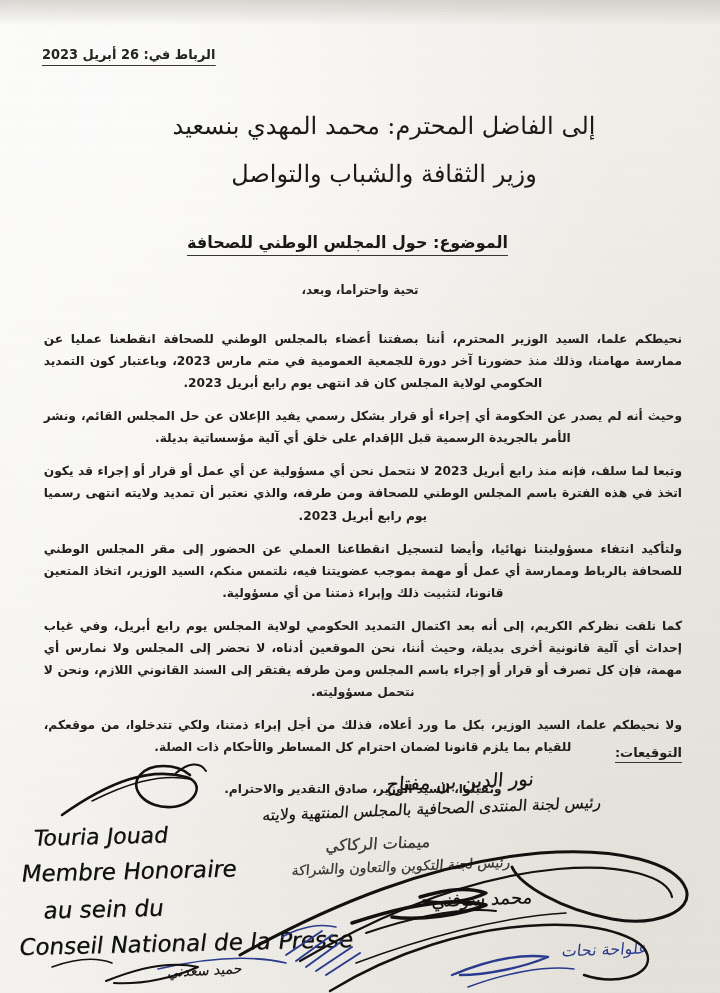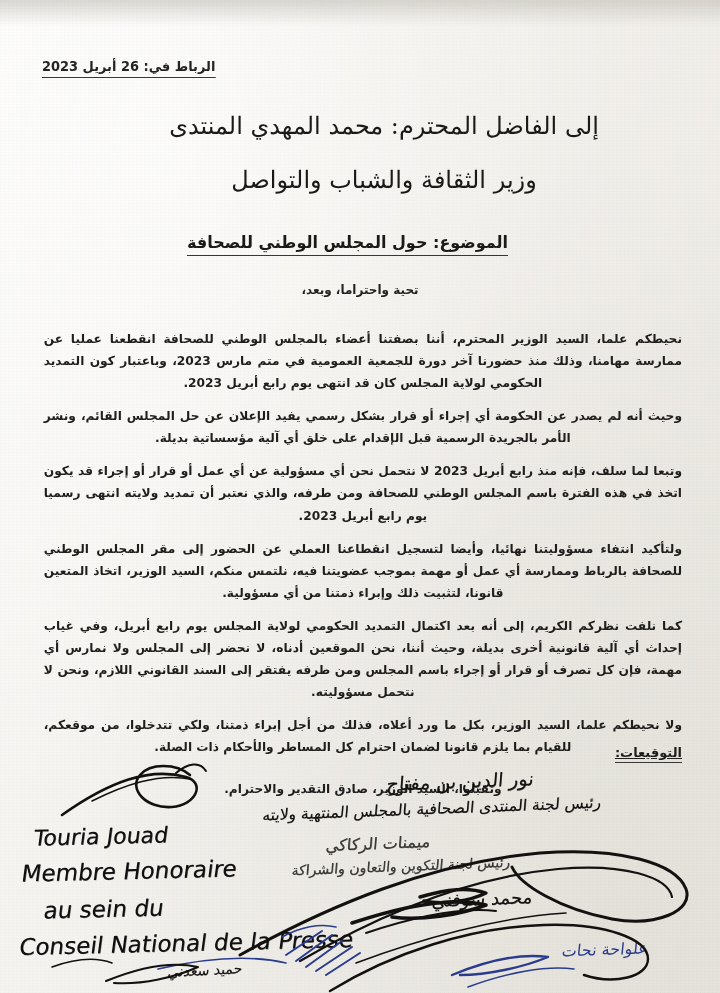--- a/index.html
+++ b/index.html
@@ -39,21 +39,20 @@
     background: linear-gradient(to bottom, rgba(190,186,178,0.55), rgba(190,186,178,0));
     pointer-events: none;
   }
 
   
   .datewrap {
     position: absolute;
     top: 44px;
     left: 42px;
     text-align: right;
-    margin-top: 12px;
   }
   .dateline {
     display: inline-block;
     font-family: "DejaVu Sans", "Liberation Sans", sans-serif;
     font-weight: 700;
     font-size: 13.5px;
     letter-spacing: -0.2px;
     color: #262523;
     padding-bottom: 3px;
     border-bottom: 1.4px solid #3a3936;
@@ -69,21 +68,21 @@
     width: 480px;
     text-align: center;
     font-family: "DejaVu Serif", "Liberation Serif", serif;
     font-size: 24px;
     line-height: 1.52;
     color: #1b1a18;
     font-weight: 500;
   }
   .addressee .line2 {
     display: block;
-    margin-top: 18px;
+    margin-top: 12px;
   }
 
   
   .subjectwrap {
     position: absolute;
     top: 224px;
     right: 52px;
     width: 640px;
     text-align: center;
     margin-top: 9px;
@@ -144,21 +143,20 @@
     top: 742px;
     right: 38px;
   }
   .siglabel {
     display: inline-block;
     font-weight: 700;
     font-size: 13px;
     color: #1f1e1c;
     padding-bottom: 2px;
     border-bottom: 1.4px solid #393835;
-    text-decoration: underline;
   }
 
   
   .hand {
     position: absolute;
     font-family: "DejaVu Sans", "Liberation Sans", sans-serif;
     white-space: nowrap;
     pointer-events: none;
   }
   .hand-ar {
@@ -202,21 +200,21 @@
 
 <div class="page">
 
   <div class="shadow-top"></div>
 
   <div class="datewrap">
     <span class="dateline">الرباط في: 26 أبريل 2023</span>
   </div>
 
   <div class="addressee">
-    <span>إلى الفاضل المحترم: محمد المهدي المنتدى</span>
+    <span>إلى الفاضل المحترم: محمد المهدي بنسعيد</span>
     <span class="line2">وزير الثقافة والشباب والتواصل</span>
   </div>
 
   <div class="subjectwrap">
     <span class="subject">الموضوع: حول المجلس الوطني للصحافة</span>
   </div>
 
   <div class="salutation">تحية واحتراما، وبعد،</div>
 
   <div class="body">

